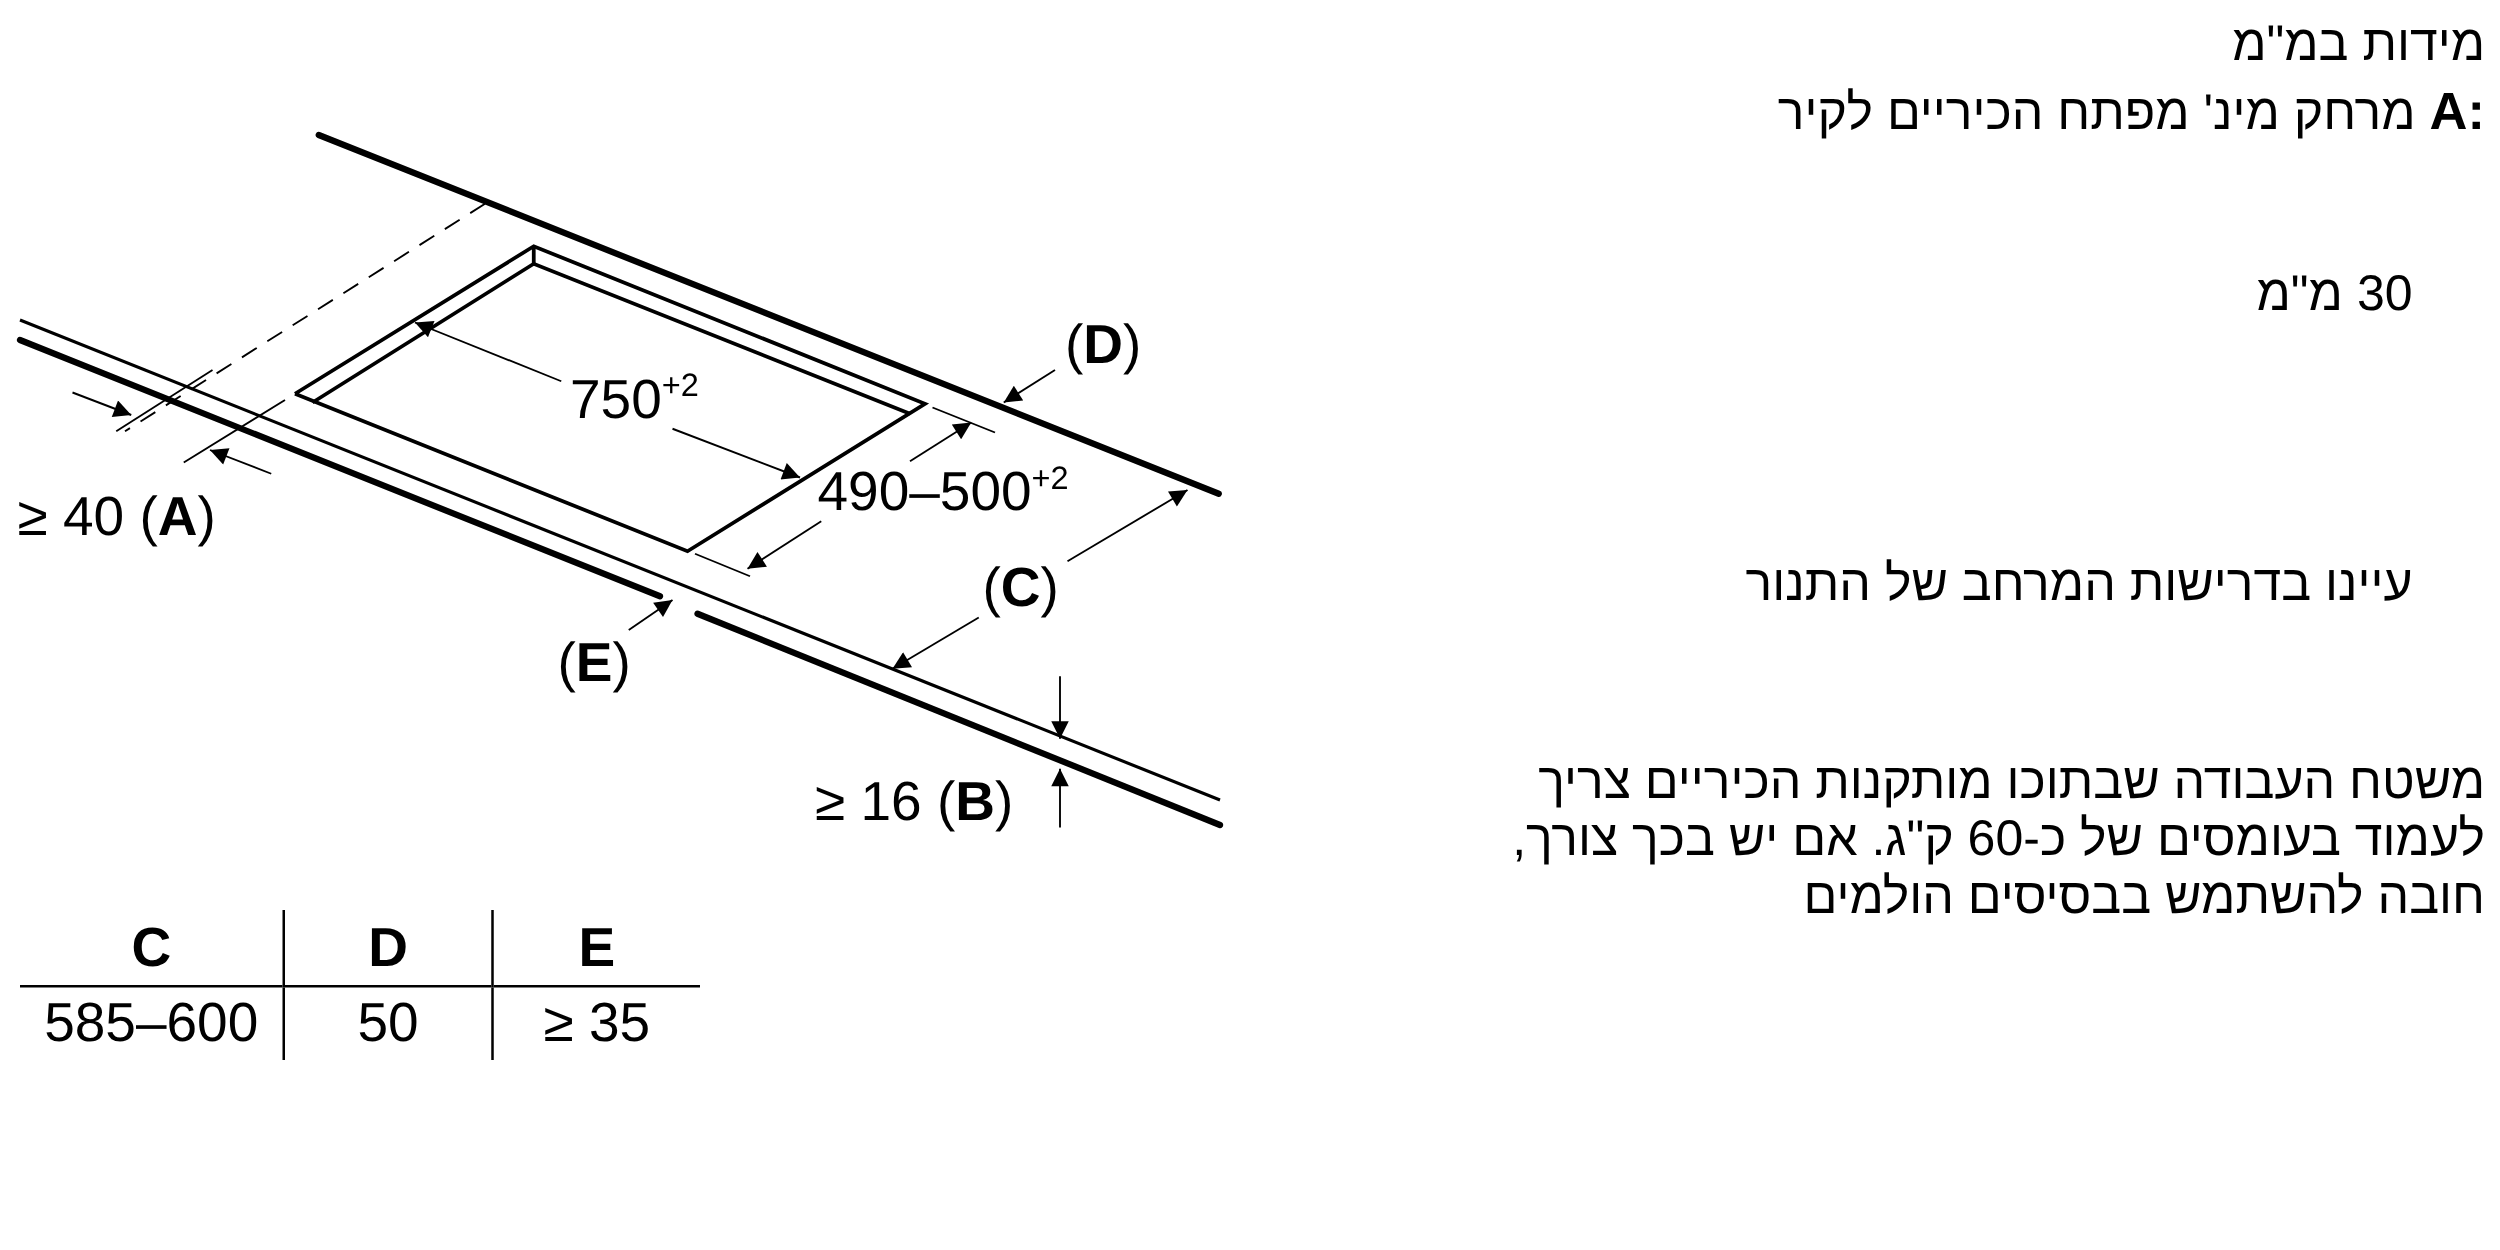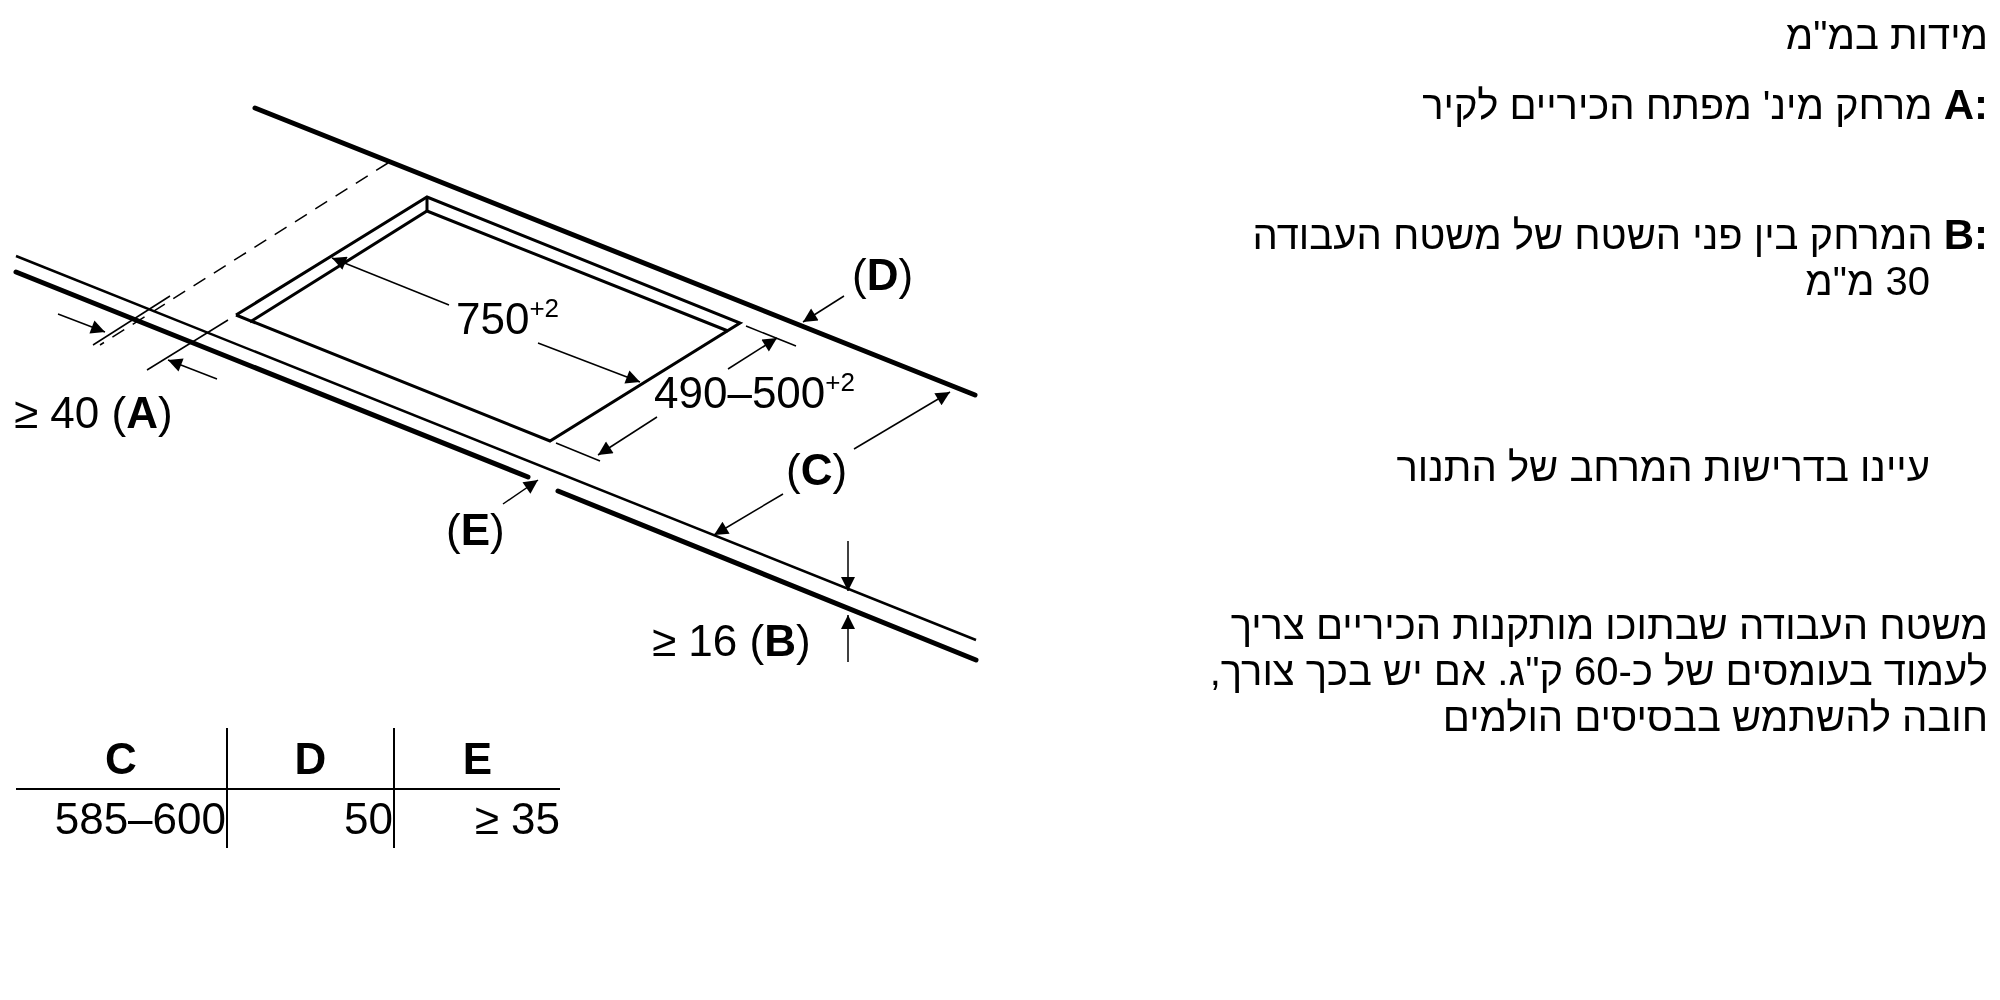--- a/index.html
+++ b/index.html
@@ -47,21 +47,21 @@
     .spec-table th {
       font-weight: bold;
       height: 58px;
       line-height: 56px;
       padding-top: 2px;
     }
     .spec-table .c1 { width: 210px; }
     .spec-table .c2 { width: 165px; }
     .spec-table .c3 { width: 165px; }
     .spec-table .bl { border-left: 2px solid #000; }
-    .spec-table tr.row-sep td { border-top: 2px solid #000; text-align: right; }
+    .spec-table tr.row-sep td { border-top: 2px solid #000; }
 
     
     .notes {
       position: absolute;
       right: 12px;
       top: 0;
       width: 900px;
       direction: rtl;
       text-align: right;
       font-size: 40px;
@@ -151,30 +151,26 @@
       <td class="c1">585–600</td>
       <td class="c2 bl">50</td>
       <td class="c3 bl">≥ 35</td>
     </tr>
   </tbody>
 </table>
 
 <div class="notes">
   <div class="note-block" style="top: 12px;">מידות במ"מ</div>
 
-  <div class="note-block" style="top: 82px; margin-left: 40px;">
+  <div class="note-block" style="top: 66px; margin-left: 40px;">
     <span class="note-key">A:</span>
     <span>מרחק מינ' מפתח הכיריים לקיר</span>
   </div>
 
   <div class="note-block" style="top: 212px;">
-    <div>
-      <span class="note-key">B:</span>
-      <span>המרחק בין פני השטח של משטח העבודה</span>
-    </div>
     <div class="indent">30 מ"מ</div>
   </div>
 
   <div class="note-block indent" style="top: 444px;">עיינו בדרישות המרחב של התנור</div>
 
   <div class="note-block" style="top: 602px;">
     <div>משטח העבודה שבתוכו מותקנות הכיריים צריך</div>
     <div>לעמוד בעומסים של כ-60 ק"ג. אם יש בכך צורך,</div>
     <div>חובה להשתמש בבסיסים הולמים</div>
   </div>

